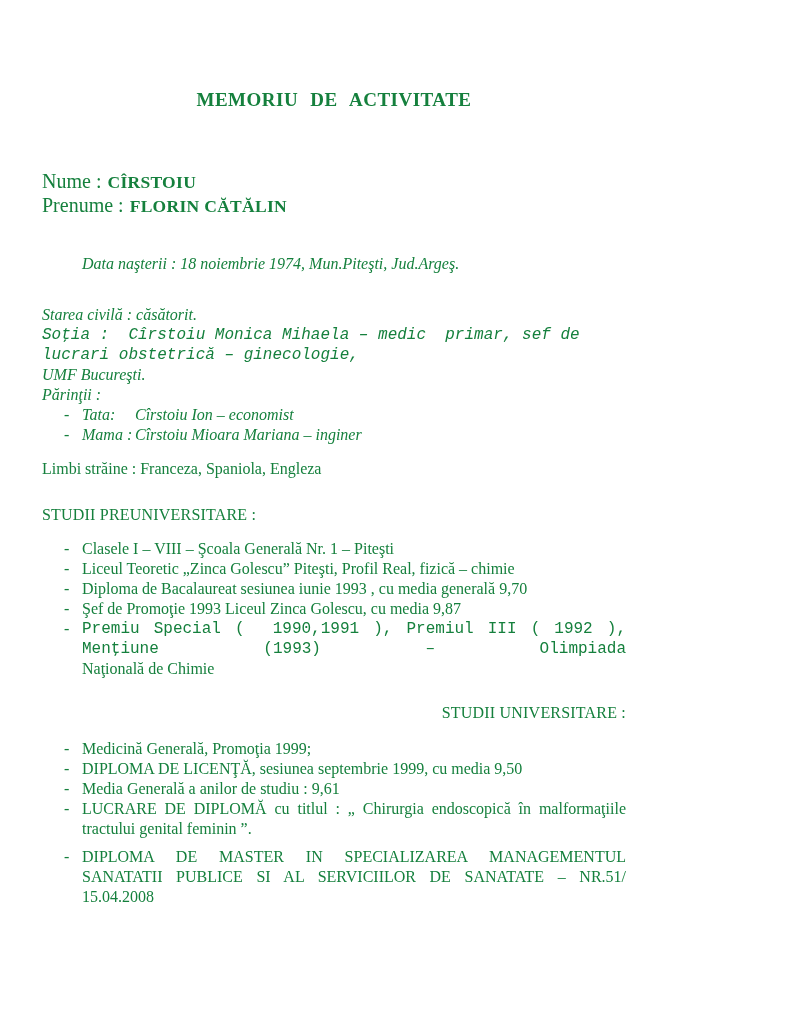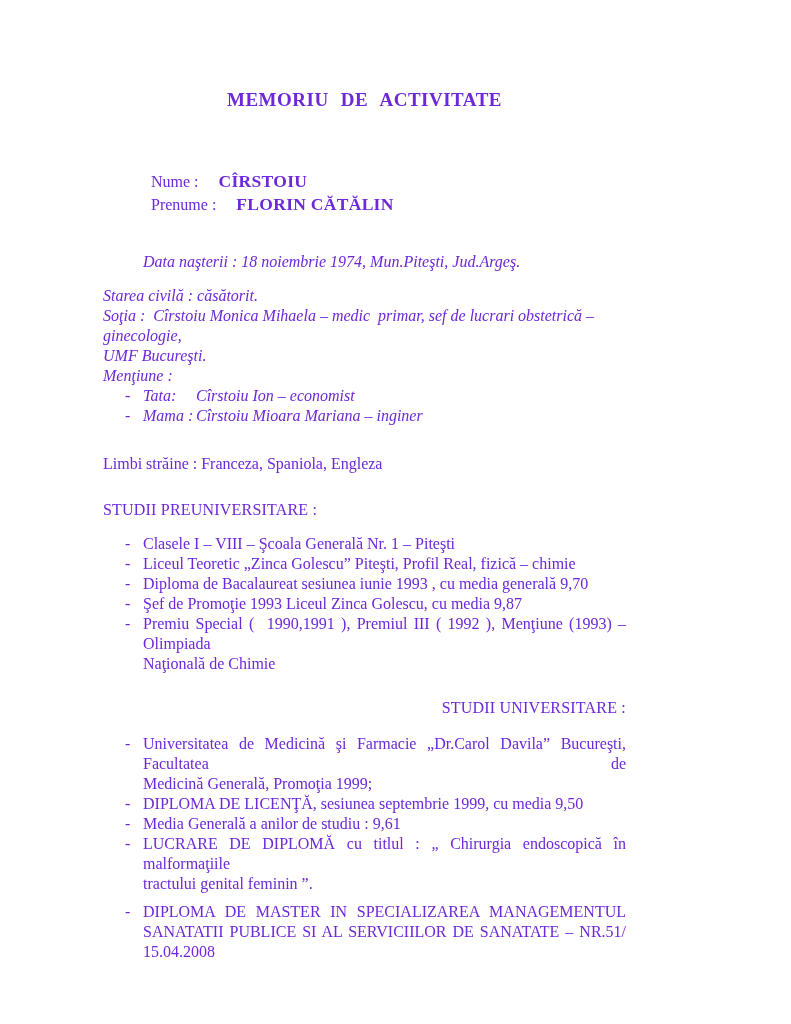--- a/index.html
+++ b/index.html
@@ -6,50 +6,50 @@
     margin: 0;
     padding: 0;
     background: #ffffff;
   }
   .page {
     position: relative;
     width: 727px;
     height: 1024px;
     box-sizing: border-box;
     background: #ffffff;
-    color: #6d28d9;
+    color: #15803d;
     font-family: "Liberation Serif", "DejaVu Serif", serif;
     font-size: 16px;
     line-height: 20px;
-    padding: 88px 101px 0 103px;
+    padding: 88px 101px 0 42px;
     overflow: hidden;
   }
   .title {
     margin: 0;
     font-size: 19px;
     line-height: 24px;
     font-weight: bold;
     text-align: center;
     word-spacing: 7px;
     letter-spacing: 0.5px;
   }
   .ident { margin-top: 58px; }
   .ident .row { line-height: 22px; }
-  .lbl { font-size: 16px; margin-left: 48px; }
+  .lbl { font-size: 20px; }
   .name-val {
     font-weight: bold;
     font-size: 17.5px;
     letter-spacing: 0.3px;
-    margin-left: 20px;
+    margin-left: 6px;
   }
   .birth { margin-top: 36px; margin-left: 40px; }
   .italic { font-style: italic; }
-  .prewrap { white-space: pre-wrap; }
-  .civil-block { margin-top: 14px; }
-  .langs { margin-top: 28px; }
+  .prewrap { white-space: pre-wrap; font-family: Liberation Mono, monospace; }
+  .civil-block { margin-top: 31px; }
+  .langs { margin-top: 14px; }
   .section-heading {
     margin-top: 26px;
     font-weight: normal;
     letter-spacing: 0.2px;
   }
   .section-heading.uni { margin-top: 24px; text-align: right; }
   .list { margin-top: 14px; }
   .list.uni-list { margin-top: 16px; }
   .list.master-list { margin-top: 8px; }
   .li {
@@ -97,21 +97,21 @@
       <span class="lbl">Prenume :</span><span class="name-val">FLORIN CĂTĂLIN</span>
     </div>
   </div>
 
   <div class="birth italic">Data naşterii : 18 noiembrie 1974, Mun.Piteşti, Jud.Argeş.</div>
 
   <div class="civil-block italic">
     <div>Starea civilă : căsătorit.</div>
     <div class="prewrap">Soţia :  Cîrstoiu Monica Mihaela – medic  primar, sef de lucrari obstetrică – ginecologie,</div>
     <div>UMF Bucureşti.</div>
-    <div>Menţiune :</div>
+    <div>Părinţii :</div>
     <div class="parent-row">
       <span class="dash">-</span>
       <span class="plabel">Tata:</span>
       <span>Cîrstoiu Ion – economist</span>
     </div>
     <div class="parent-row">
       <span class="dash">-</span>
       <span class="plabel">Mama :</span>
       <span>Cîrstoiu Mioara Mariana – inginer</span>
     </div>
@@ -154,21 +154,20 @@
       </div>
     </div>
   </div>
 
   <div class="section-heading uni">STUDII UNIVERSITARE :</div>
 
   <div class="list uni-list">
     <div class="li">
       <span class="dash">-</span>
       <div class="li-text">
-        <div class="jl">Universitatea de Medicină şi Farmacie „Dr.Carol Davila” Bucureşti, Facultatea de</div>
         <div>Medicină Generală, Promoţia 1999;</div>
       </div>
     </div>
     <div class="li">
       <span class="dash">-</span>
       <div class="li-text">
           <div>DIPLOMA DE LICENŢĂ, sesiunea septembrie 1999, cu media 9,50</div>
         </div>
     </div>
     <div class="li">

